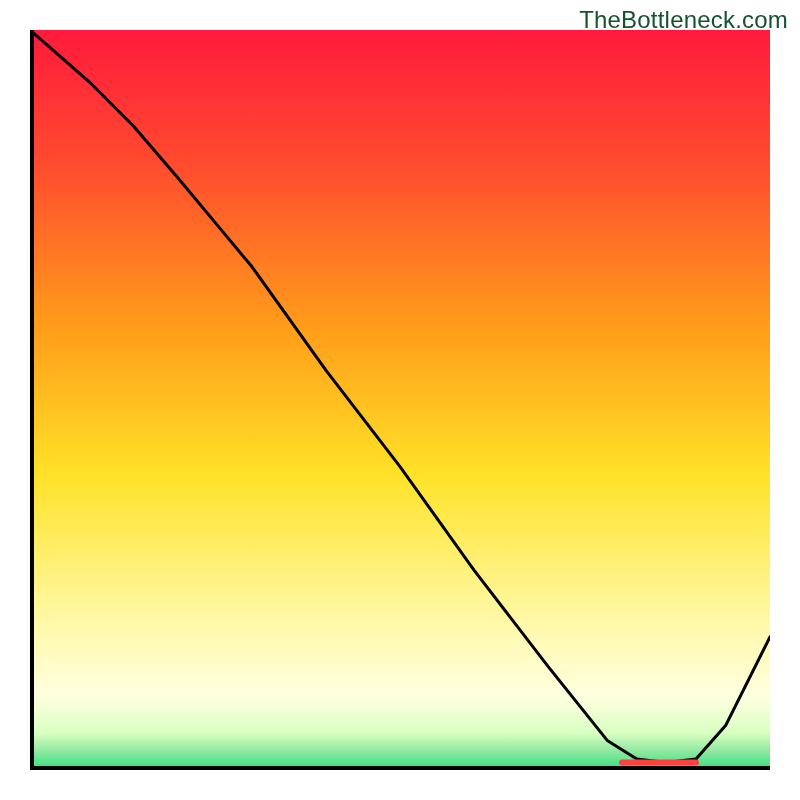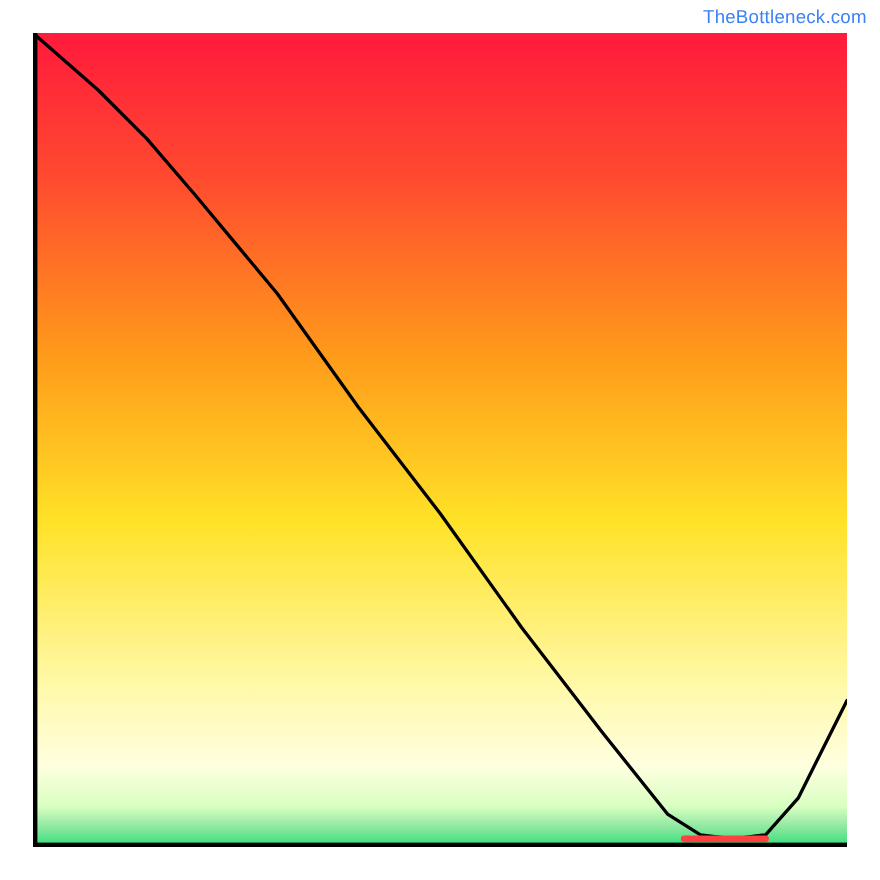--- a/index.html
+++ b/index.html
@@ -13,22 +13,22 @@
   }
   .stage {
     position: relative;
     width: 800px;
     height: 800px;
   }
   .watermark {
     position: absolute;
     top: 6px;
     right: 12px;
-    color: #3b82f6;
-    font-size: 17px;
+    color: #14532d;
+    font-size: 24px;
     font-weight: 400;
     letter-spacing: 0.2px;
     user-select: none;
   }
   .plot-frame {
     position: absolute;
     left: 30px;
     top: 30px;
     width: 740px;
     height: 740px;

